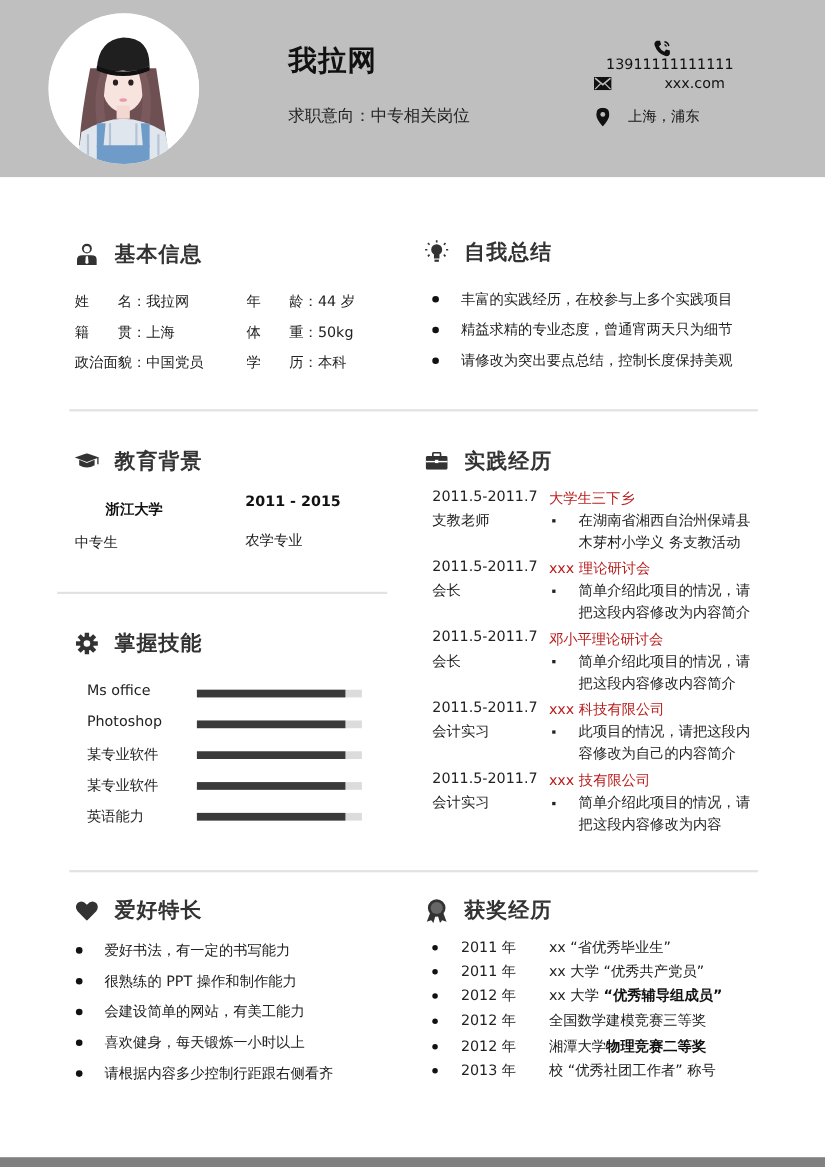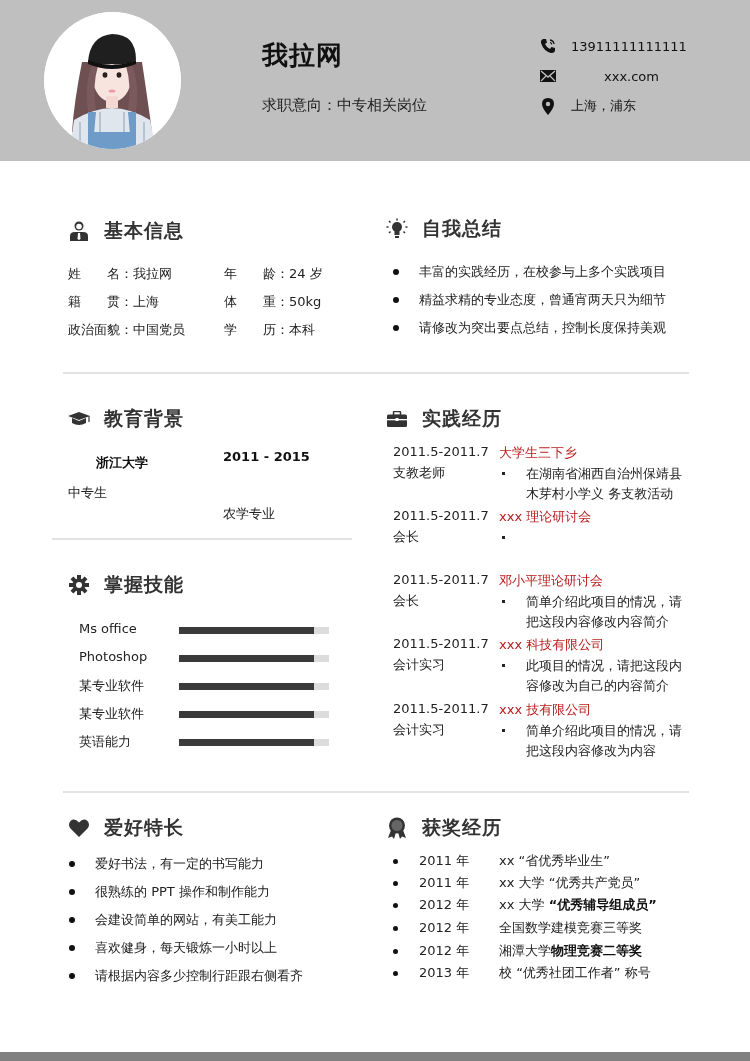--- a/index.html
+++ b/index.html
@@ -78,21 +78,21 @@
 
       <path d="M44 50 Q46 24 68 22 Q92 22 92 48 Q80 54 68 52 Q54 54 44 50 Z" fill="#1f1f1f"></path>
       <path d="M44 48 Q68 58 92 48 L92 52 Q68 62 44 52 Z" fill="#111"></path>
     </svg>
   </div>
 
   <div class="name">我拉网</div>
   <div class="intent">求职意向：中专相关岗位</div>
 
   <div class="contact">
-    <div class="contact-row" style="top:36px;">
+    <div class="contact-row" style="top:36px;flex-direction:column;">
       <span class="ic">
         <svg width="16" height="16" viewBox="0 0 16 16">
             <path d="M3 1 L6 1 L7 4.5 L5 6 Q6.5 9.5 10 11 L11.5 9 L15 10 L15 13 Q14 15.5 11 15 Q3.5 13 1 5 Q0.5 2 3 1 Z" fill="#111"></path>
             <path d="M10 2 Q13.5 2.5 14 6" stroke="#111" stroke-width="1.3" fill="none"></path>
             <path d="M10 4.5 Q11.5 4.8 11.8 6.3" stroke="#111" stroke-width="1.2" fill="none"></path>
           </svg>
       </span>
       <span class="txt">13911111111111</span>
     </div>
     <div class="contact-row" style="top:66px;gap:33px;">
@@ -123,21 +123,21 @@
         <circle cx="9" cy="5" r="4.5" fill="#333"></circle>
         <circle cx="9" cy="5.5" r="2.8" fill="#fff"></circle>
         <path d="M0 20 L0 15 Q0 11 5 11 L13 11 Q18 11 18 15 L18 20 Z" fill="#333"></path>
         <path d="M8 12 L10 12 L10.5 18 L9 19 L7.5 18 Z" fill="#fff"></path>
       </svg>
   </span>
   <span class="t">基本信息</span>
 </div>
 <div>
   <div class="txt13" style="left:68px; top:265px;"><span>姓　　名：</span><span>我拉网</span></div>
-  <div class="txt13" style="left:224px; top:265px;"><span>年　　龄：</span><span>24 岁</span></div>
+  <div class="txt13" style="left:224px; top:265px;"><span>年　　龄：</span><span>44 岁</span></div>
   <div class="txt13" style="left:68px; top:293px;"><span>籍　　贯：</span><span>上海</span></div>
   <div class="txt13" style="left:224px; top:293px;"><span>体　　重：</span><span>50kg</span></div>
   <div class="txt13" style="left:68px; top:321px;"><span>政治面貌：</span><span>中国党员</span></div>
   <div class="txt13" style="left:224px; top:321px;"><span>学　　历：</span><span>本科</span></div>
 </div>
 
 <div class="sec-title" style="left:386px; top:216px;">
   <span class="ic">
     <svg width="22" height="22" viewBox="0 0 22 22">
         <circle cx="11" cy="9" r="5" fill="#333"></circle>
@@ -171,21 +171,21 @@
         <path d="M0 4 L11 0 L22 4 L11 8 Z" fill="#333"></path>
         <path d="M4 6 L4 11 Q11 15 18 11 L18 6 L11 9 Z" fill="#333"></path>
         <path d="M21 4 L21 10" stroke="#333" stroke-width="1.2"></path>
       </svg>
   </span>
   <span class="t">教育背景</span>
 </div>
 <div class="txt13" style="left:68px; top:454px; font-weight:bold; color:#111;margin-left:28px;">浙江大学</div>
 <div class="txt13" style="left:223px; top:449px; font-weight:bold; color:#111;">2011 - 2015</div>
 <div class="txt13" style="left:68px; top:484px;">中专生</div>
-<div class="txt13" style="left:223px; top:505px;text-align:right;">农学专业</div>
+<div class="txt13" style="left:223px; top:482px;text-align:right;">农学专业</div>
 
 <div class="divider" style="left:52px; top:538px; width:300px;"></div>
 
 <div class="sec-title" style="left:68px; top:572px;">
   <span class="ic">
     <svg width="20" height="20" viewBox="0 0 20 20">
         <g fill="#333">
           <circle cx="10" cy="10" r="6.5"></circle>
           <rect x="8" y="0" width="4" height="5"></rect>
           <rect x="8" y="15" width="4" height="5"></rect>
@@ -251,20 +251,21 @@
     <span class="role">支教老师</span>
     <span class="org">大学生三下乡</span>
     <span class="sq"></span>
     <span class="desc">在湖南省湘西自治州保靖县木芽村小学义 务支教活动</span>
   </div>
   <div class="exp" style="top:508px; height:60px;">
     <span class="date">2011.5-2011.7</span>
     <span class="role">会长</span>
     <span class="org">xxx 理论研讨会</span>
     <span class="sq"></span>
+    <span class="desc">简单介绍此项目的情况，请把这段内容修改为内容简介</span>
   </div>
   <div class="exp" style="top:572px; height:60px;">
     <span class="date">2011.5-2011.7</span>
     <span class="role">会长</span>
     <span class="org">邓小平理论研讨会</span>
     <span class="sq"></span>
     <span class="desc">简单介绍此项目的情况，请把这段内容修改内容简介</span>
   </div>
   <div class="exp" style="top:636px; height:60px;">
     <span class="date">2011.5-2011.7</span>

